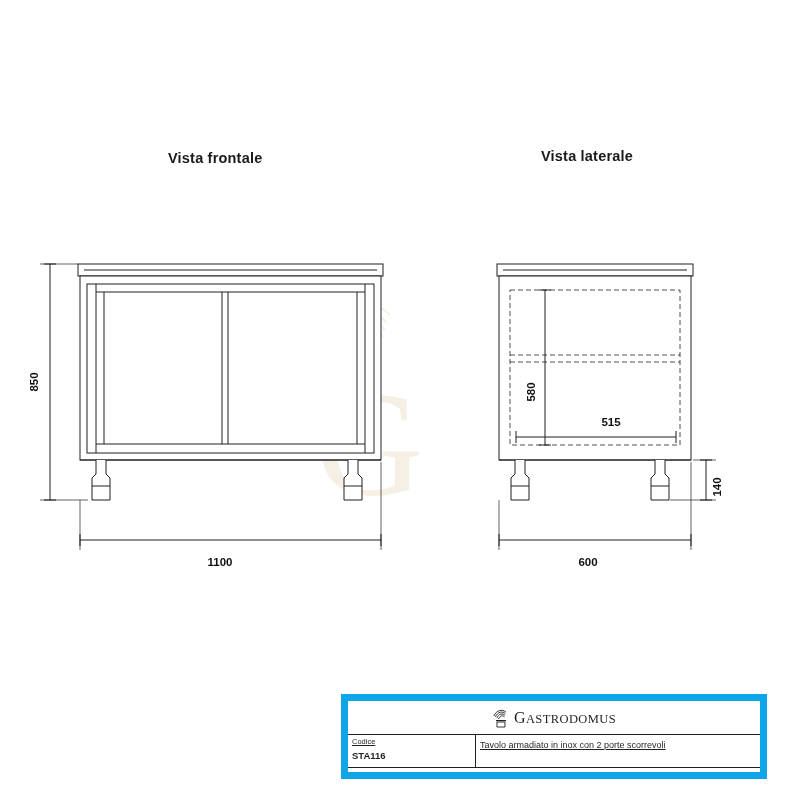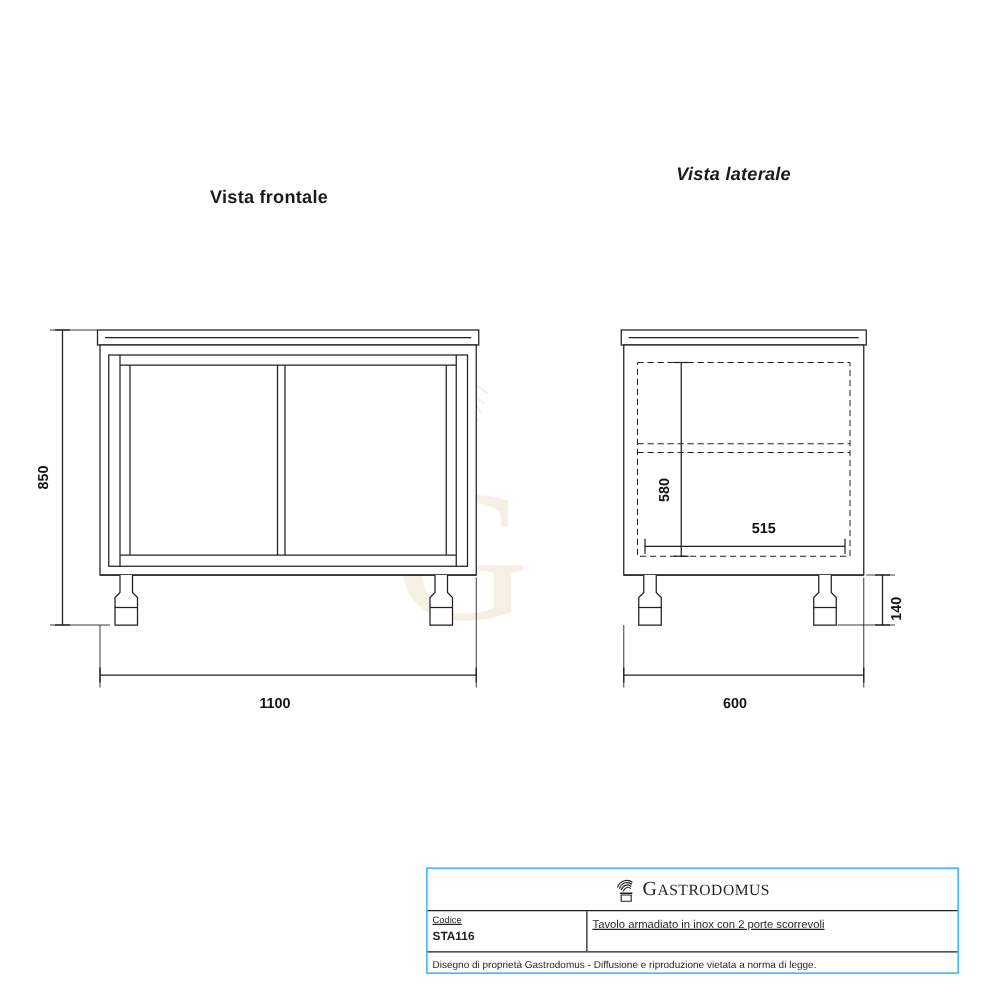--- a/index.html
+++ b/index.html
@@ -23,21 +23,21 @@
   }
   .view-title {
     position: absolute;
     font-size: 14.5px;
     font-weight: bold;
     color: #1a1a1a;
     letter-spacing: 0.2px;
     white-space: nowrap;
   }
   #title-front { left: 168px; top: 150px; }
-  #title-side  { left: 541px; top: 132px; font-style: italic; }
+  #title-side  { left: 541px; top: 148px; }
 
   
   .watermark {
     position: absolute;
     left: 215px;
     top: 245px;
     width: 290px;
     height: 290px;
     opacity: 0.13;
     pointer-events: none;
@@ -57,21 +57,21 @@
     fill: #111111;
   }
 
   
   #titleblock {
     position: absolute;
     left: 341px;
     top: 694px;
     width: 426px;
     height: 85px;
-    border: 1px solid #0ea5e9;
+    border: 7px solid #0ea5e9;
     box-sizing: border-box;
     background: #ffffff;
   }
   #tb-logo-row {
     height: 33px;
     border-bottom: 1px solid #231f20;
     position: relative;
   }
   #tb-brand {
     position: absolute;
@@ -283,18 +283,15 @@
     <div id="tb-mid-row">
       <div class="tb-cell" id="tb-cell-code">
         <span class="tb-label">Codice</span>
         <span class="tb-value">STA116</span>
       </div>
       <div class="tb-cell" id="tb-cell-desc">
         <span class="tb-value normal">Tavolo armadiato in inox con 2 porte scorrevoli</span>
       </div>
     </div>
 
-    <div id="tb-footer">
-      <span id="tb-footer-text">Disegno di proprietà Gastrodomus -  Diffusione e riproduzione vietata a norma di legge.</span>
-    </div>
   </div>
 
 </div>
 
 </body></html>

